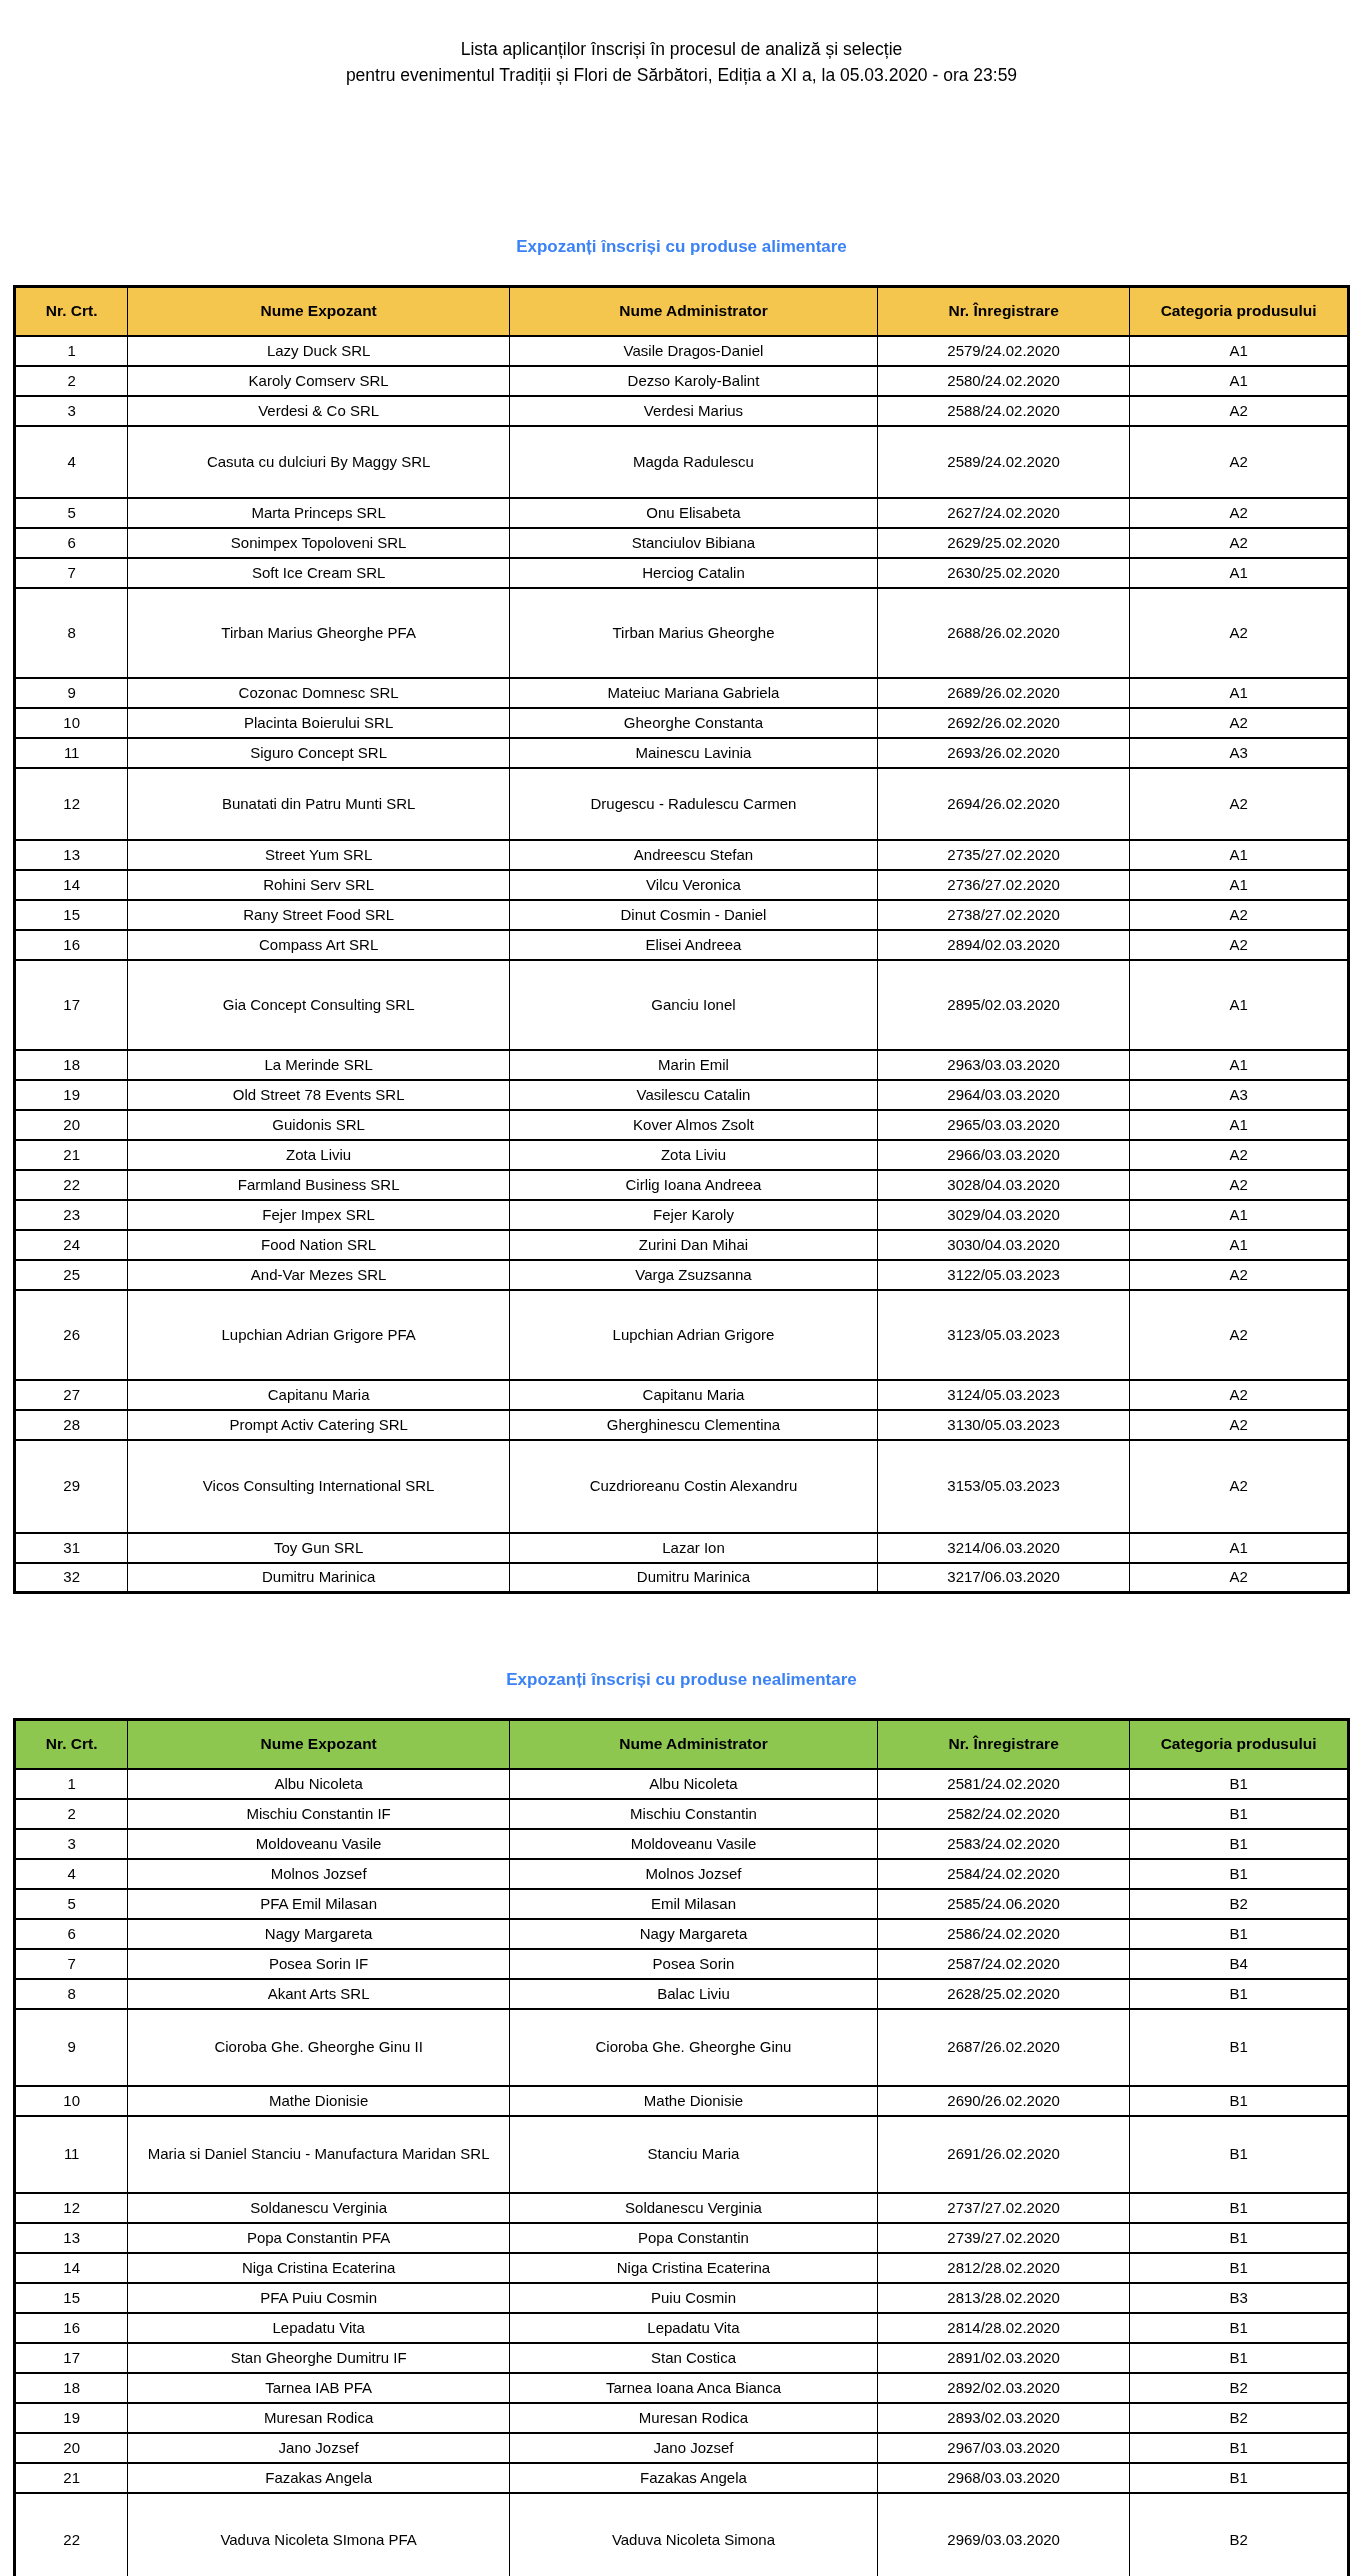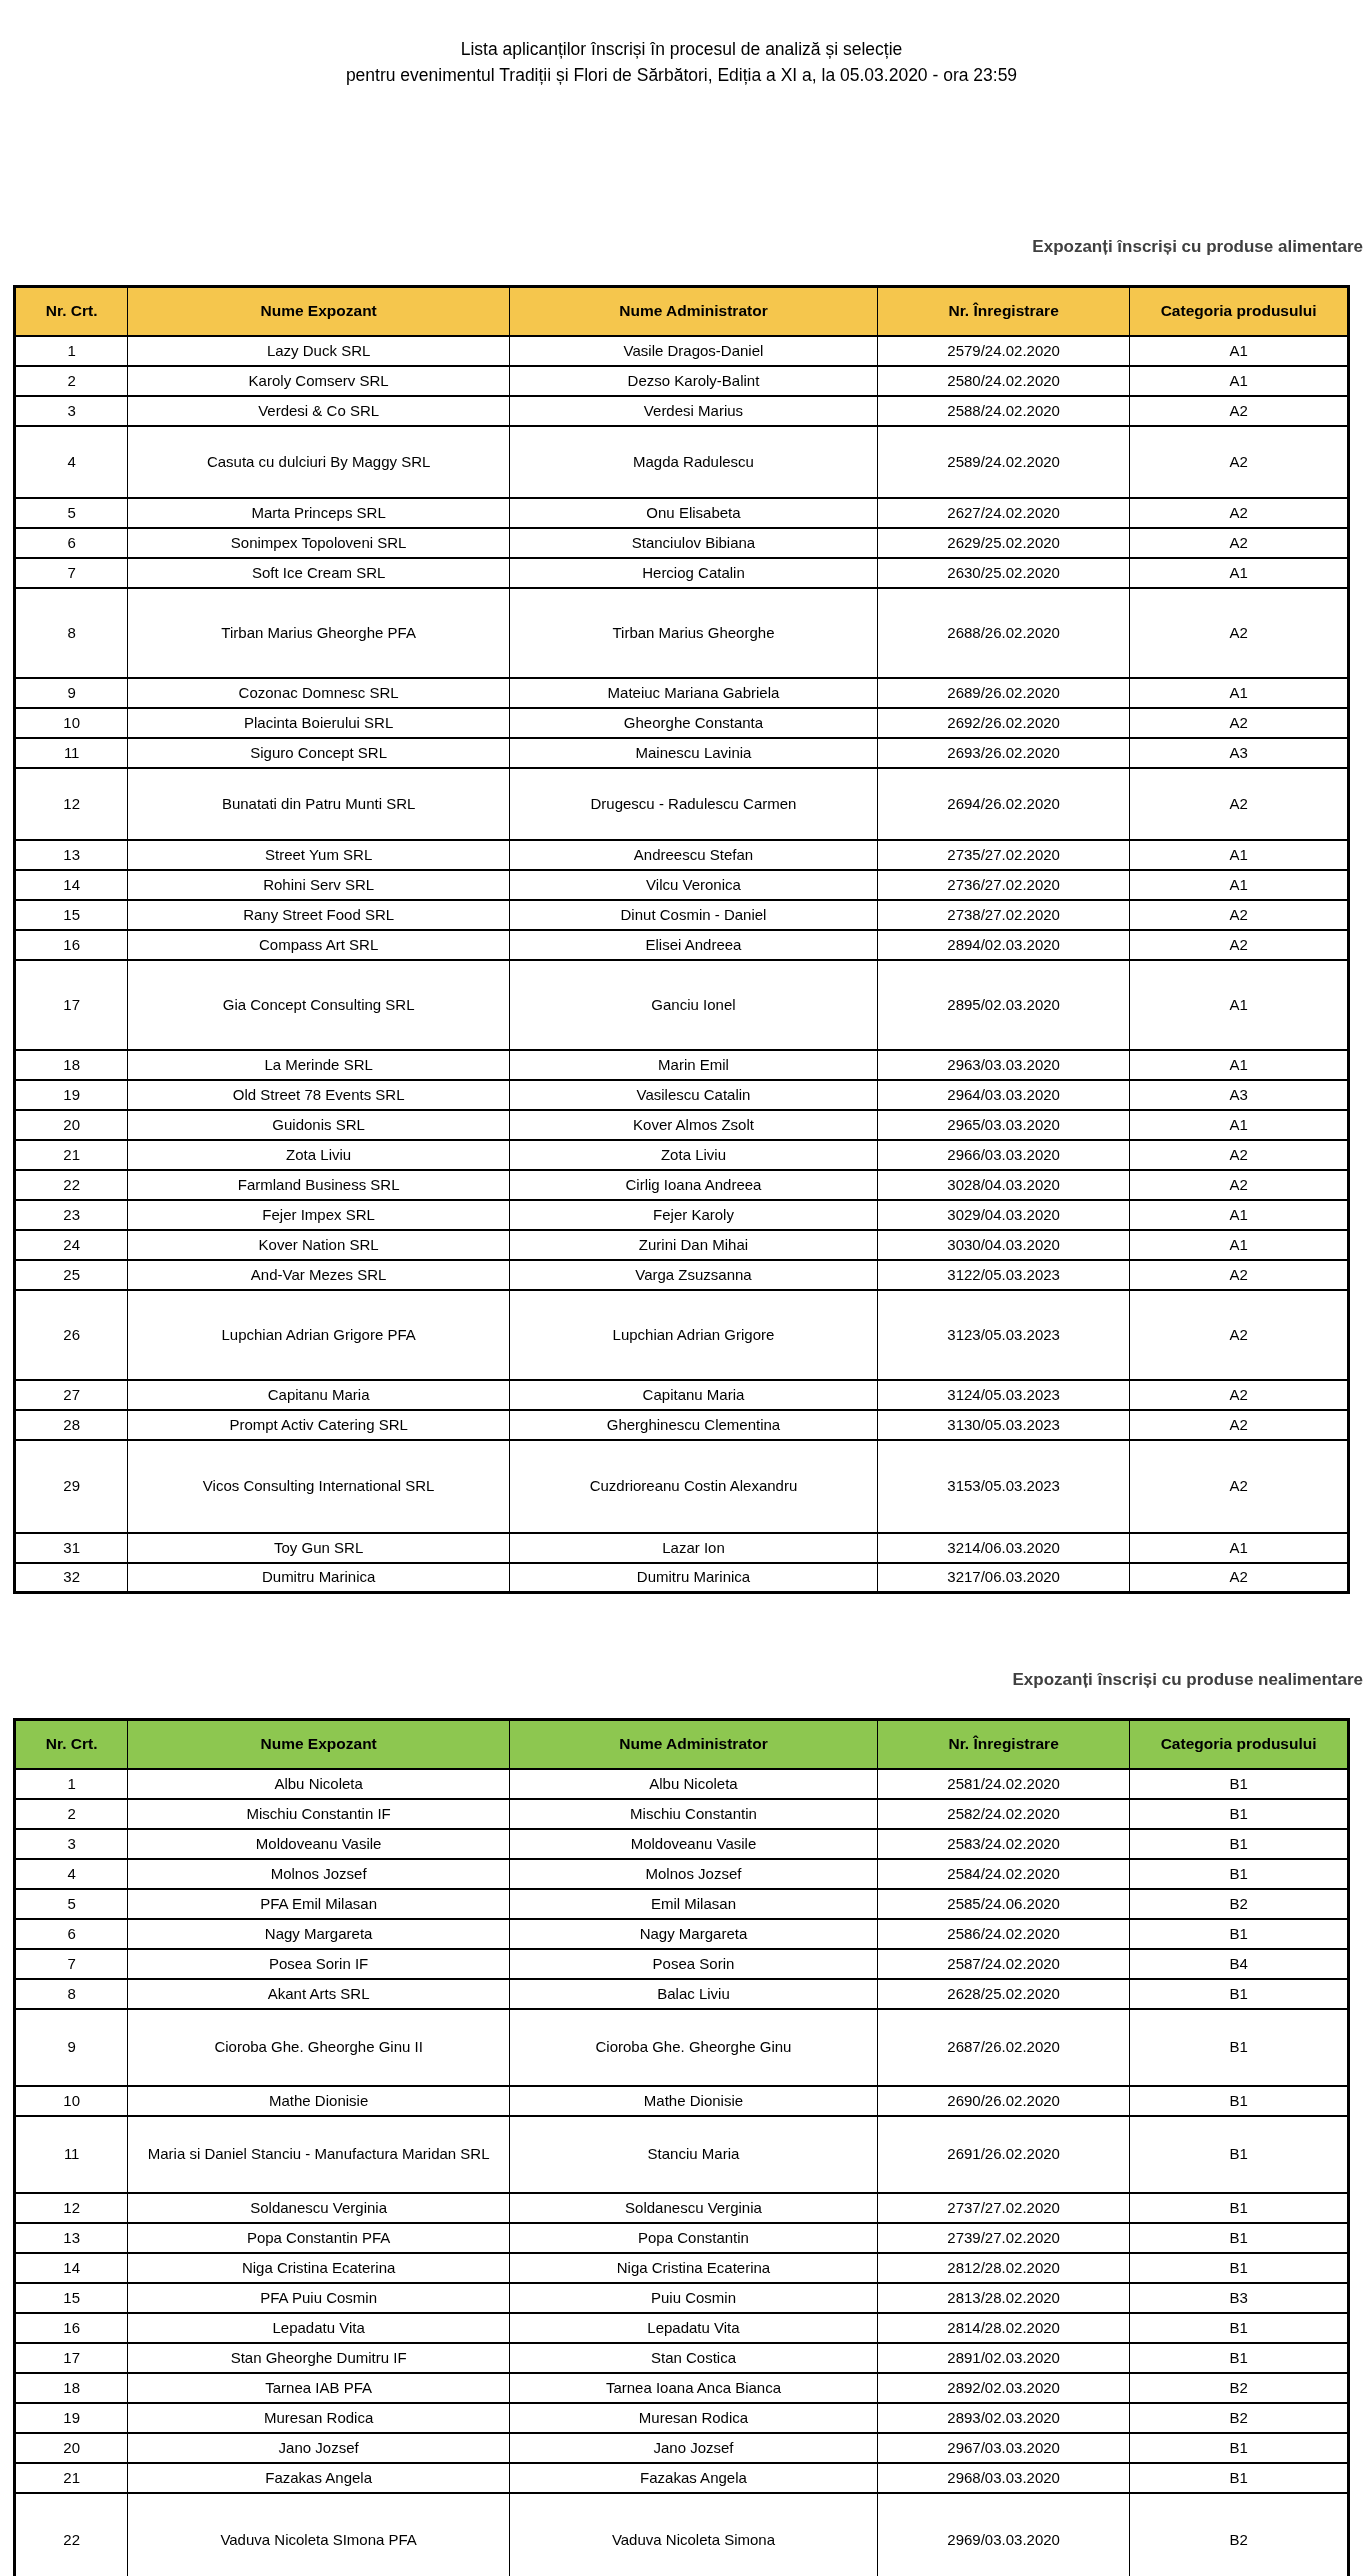--- a/index.html
+++ b/index.html
@@ -13,24 +13,24 @@
     padding-top: 36px;
   }
   .doc-title {
     text-align: center;
     font-weight: normal;
     font-size: 17.5px;
     line-height: 26px;
     color: #000;
   }
   .section-title {
-    text-align: right;
+    text-align: center;
     font-weight: bold;
     font-size: 17px;
-    color: #404040;
+    color: #3b82f6;
   }
   .section-1 .section-title { margin-top: 149px; margin-bottom: 28px; }
   .section-2 .section-title { margin-top: 76px; margin-bottom: 28px; }
 
   table.reg-table {
     width: 1337px;
     margin: 0 auto;
     border-collapse: collapse;
     table-layout: fixed;
     border: 3.6px solid #000;
@@ -259,21 +259,21 @@
         </tr>
         <tr>
           <td class="c0">23</td>
           <td class="c1">Fejer Impex SRL</td>
           <td class="c2">Fejer Karoly</td>
           <td class="c3">3029/04.03.2020</td>
           <td class="c4">A1</td>
         </tr>
         <tr>
           <td class="c0">24</td>
-          <td class="c1">Kover Nation SRL</td>
+          <td class="c1">Food Nation SRL</td>
           <td class="c2">Zurini Dan Mihai</td>
           <td class="c3">3030/04.03.2020</td>
           <td class="c4">A1</td>
         </tr>
         <tr>
           <td class="c0">25</td>
           <td class="c1">And-Var Mezes SRL</td>
           <td class="c2">Varga Zsuzsanna</td>
           <td class="c3">3122/05.03.2023</td>
           <td class="c4">A2</td>

